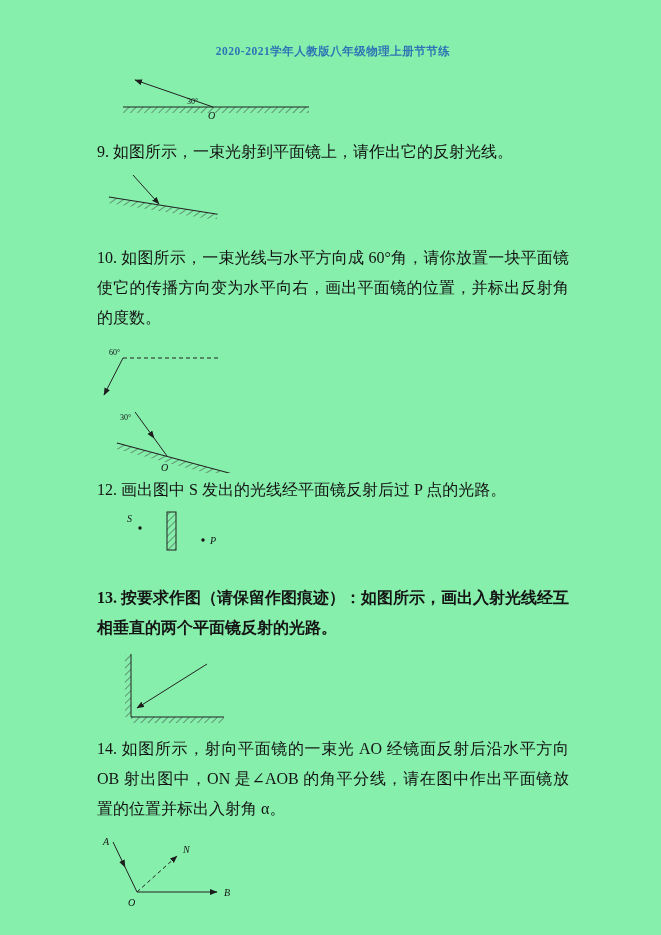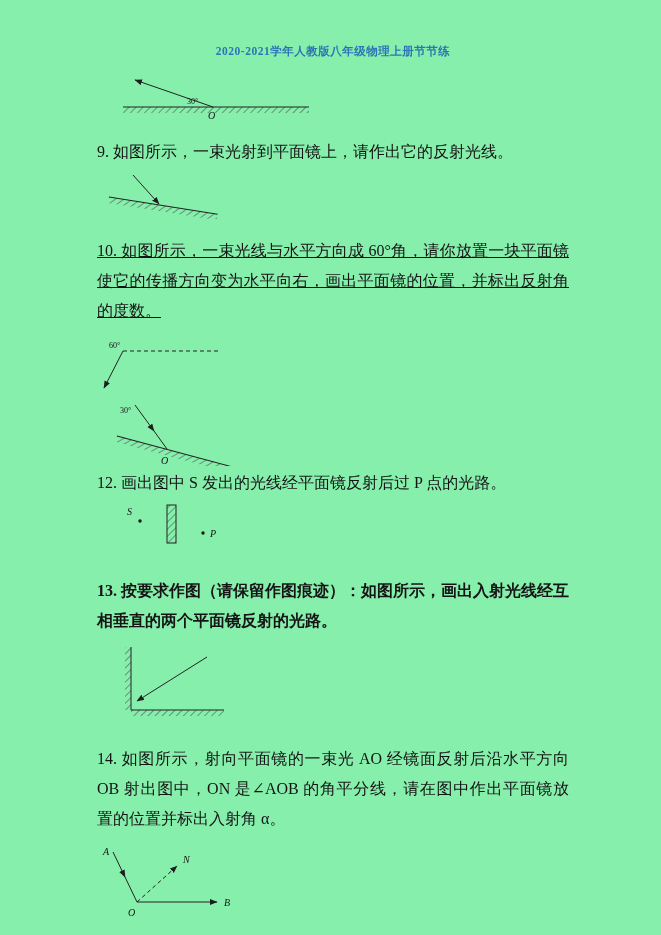--- a/index.html
+++ b/index.html
@@ -21,29 +21,29 @@
   .fig { display:block; }
   .fig line, .fig path.stroke { stroke:#222; stroke-width:1; }
   .fig text { fill:#141414; font-family:"Liberation Serif","DejaVu Serif",serif; }
   .lab { font-style:italic; font-size:10px; }
   .ang { font-size:8px; }
   .svg-defs { position:absolute; width:0; height:0; overflow:hidden; }
 
   .fig8  { margin:14px 0 0 16px; }
   .q9    { margin-top:14px; }
   .fig9  { margin:6px 0 0 4px; }
-  .q10   { margin-top:17px;text-decoration:underline; }
+  .q10   { margin-top:24px; }
   .fig10 { margin:12px 0 0 0; }
   .q11   { margin-top:18px; }
   .fig11 { margin:4px 0 0 8px; }
   .q12   { margin-top:2px; }
   .fig12 { margin:4px 0 0 12px; }
   .q13   { margin-top:26px;font-weight:bold; }
   .fig13 { margin:8px 0 0 2px; }
-  .q14   { margin-top:26px; }
+  .q14   { margin-top:9px; }
   .fig14 { margin:10px 0 0 0; }
 </style>
 </head>
 <body>
 
 <svg class="svg-defs" aria-hidden="true">
   <defs>
     <pattern id="hatch" patternUnits="userSpaceOnUse" width="5" height="5" patternTransform="rotate(45)">
       <line x1="0" y1="0" x2="0" y2="5" stroke="#3c3c3c" stroke-width="1"></line>
     </pattern>

